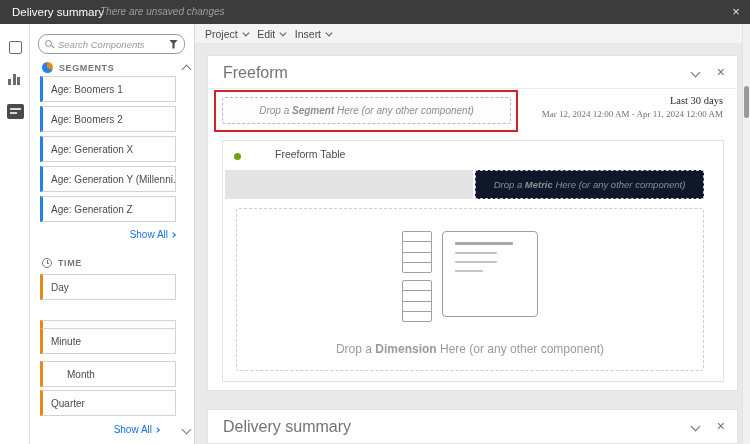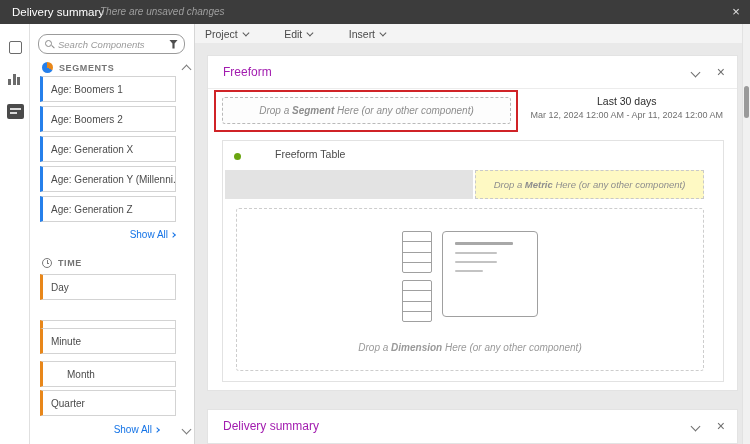--- a/index.html
+++ b/index.html
@@ -6,21 +6,21 @@
   html,body { font-family:"Liberation Sans", sans-serif; background:#fff; }
   .screen { position:relative; width:750px; height:444px; overflow:hidden; background:#fff; }
 
   
   .topbar { position:absolute; left:0; top:0; width:750px; height:24px; background:#3c3c3c; z-index:30; }
   .topbar .title { position:absolute; left:12px; top:0; line-height:24px; font-size:11.5px; color:#ffffff; }
   .topbar .unsaved { position:absolute; left:100px; top:0; line-height:24px; font-size:10px; font-style:italic; color:#9e9e9e; }
   .topbar .close { position:absolute; right:6px; top:0; width:16px; line-height:24px; text-align:center; font-size:13px; color:#e3e3e3; cursor:pointer; }
 
   
-  .menubar { position:absolute; left:195px; top:24px; width:547px; height:19px; background:#f4f4f4; display:flex; align-items:center; padding-left:10px; gap:37px; z-index:5; }
+  .menubar { position:absolute; left:195px; top:24px; width:547px; height:19px; background:#f4f4f4; display:flex; align-items:center; padding-left:10px; gap:10px; z-index:5; }
   .menu-item { display:inline-flex; align-items:center; gap:5px; font-size:10.5px; color:#4a4a4a; cursor:pointer; }
   .chev { display:inline-block; width:4.5px; height:4.5px; border-right:1.2px solid #5c5c5c; border-bottom:1.2px solid #5c5c5c; transform:rotate(45deg) translateY(-1px); }
 
   
   .left-rail { position:absolute; left:0; top:24px; width:30px; height:420px; background:#fff; border-right:1px solid #e0e0e0; z-index:6; }
   .rail-btn { width:30px; height:26px; display:flex; align-items:center; justify-content:center; cursor:pointer; }
   .rail-btn:first-child { margin-top:10px; }
   .rail-btn + .rail-btn { margin-top:6px; }
   .icon-panels { width:13px; height:13px; border:1.5px solid #6b6b6b; border-radius:2px; }
   .icon-viz { width:14px; height:12px; display:flex; align-items:flex-end; gap:1.5px; }
@@ -56,52 +56,52 @@
 
   .chev-up-sm, .chev-down-sm { position:absolute; left:153px; width:7px; height:7px; cursor:pointer; }
   .chev-up-sm { border-left:1.4px solid #7a7a7a; border-top:1.4px solid #7a7a7a; transform:rotate(45deg); }
   .chev-down-sm { border-right:1.4px solid #7a7a7a; border-bottom:1.4px solid #7a7a7a; transform:rotate(45deg); }
 
   
   .canvas { position:absolute; left:195px; top:43px; width:547px; height:401px; background:#e9e9e9; }
 
   .panel { position:absolute; background:#fff; border:1px solid #e3e3e3; }
   .panel-header { position:relative; height:33px; border-bottom:1px solid #ececec; }
-  .panel-title { position:absolute; left:15px; top:0; line-height:33px; font-size:12px; color:#a21caf; }
+  .panel-title { position:absolute; left:15px; top:0; line-height:33px; font-size:16px; color:#737373; }
   .panel-chevron { position:absolute; right:38px; top:13px; width:7px; height:7px; border-right:1.5px solid #6e6e6e; border-bottom:1.5px solid #6e6e6e; transform:rotate(45deg); cursor:pointer; }
   .panel-close { position:absolute; right:12px; top:0; line-height:33px; font-size:14px; color:#6e6e6e; cursor:pointer; }
 
   .freeform { left:12px; top:12px; width:531px; height:336px; }
 
   .annotation-box { position:absolute; left:6px; top:34px; width:304px; height:42px; border:2px solid var(--annotation-red,#d02327); z-index:10; pointer-events:none; }
   .segment-dropzone { position:absolute; left:14px; top:41px; width:289px; height:27px; border:1px dashed #b9b9b9; border-radius:3px; background:#fdfdfd; display:flex; align-items:center; justify-content:center; font-size:10px; font-style:italic; color:#8e8e8e; cursor:pointer; }
   .dz-kw { font-weight:bold; }
 
-  .date-block { position:absolute; right:14px; top:39px; text-align:center; cursor:pointer; }
+  .date-block { position:absolute; right:14px; top:39px; text-align:right; cursor:pointer;font-family:Liberation Serif, serif; }
   .date-label { font-size:10.5px; color:#2c2c2c; }
   .date-range { margin-top:3px; font-size:9px; color:#707070; }
 
   .table-viz { position:absolute; left:14px; top:84px; width:502px; height:242px; border:1px solid #e2e2e2; background:#fff; }
   .viz-dot { position:absolute; left:11px; top:12px; width:7px; height:7px; border-radius:50%; background:var(--freeform-table-dot,#6aa510); }
   .viz-title { position:absolute; left:24px; top:7px; font-size:10.5px; color:#4b4b4b;margin-left:28px; }
   .tbl-header-gray { position:absolute; left:2px; top:29px; width:248px; height:29px; background:#e3e3e3; }
-  .metric-dropzone { position:absolute; left:252px; top:29px; width:229px; height:29px; border:1px dashed #c9c9c9; background:#fef9c3; display:flex; align-items:center; justify-content:center; font-size:9.5px; font-style:italic; color:#8e8e8e; cursor:pointer; }
+  .metric-dropzone { position:absolute; left:252px; top:29px; width:229px; height:29px; border:1px dashed #c9c9c9; background:#0f172a; display:flex; align-items:center; justify-content:center; font-size:9.5px; font-style:italic; color:#8e8e8e; cursor:pointer; }
   .dimension-dropzone { position:absolute; left:13px; top:67px; width:468px; height:163px; border:1px dashed #cdcdcd; border-radius:3px; display:flex; flex-direction:column; align-items:center; cursor:pointer; }
   .illus { margin-top:22px; display:flex; gap:10px; align-items:flex-start; }
   .mini-tables { display:flex; flex-direction:column; gap:7px; }
   .mini-table { width:30px; height:42px; border:1.5px solid #a0a0a0; border-radius:2px; display:flex; flex-direction:column; }
   .mini-table i { flex:1; border-bottom:1px solid #a0a0a0; }
   .mini-table i:last-child { border-bottom:none; }
   .card { width:96px; height:86px; border:1.5px solid #a0a0a0; border-radius:4px; padding:10px 12px; display:flex; flex-direction:column; gap:7px; }
   .card i { display:block; height:3px; background:#c3c3c3; border-radius:1px; }
   .card i:nth-child(1){ width:58px; background:#a8a8a8; }
   .card i:nth-child(2){ width:42px; height:2px; }
   .card i:nth-child(3){ width:42px; height:2px; }
   .card i:nth-child(4){ width:28px; height:2px; }
-  .dim-text { margin-top:20px; font-size:10px; font-style:italic; color:#9a9a9a; }
+  .dim-text { margin-top:20px; font-size:12px; color:#9a9a9a; }
 
   .delivery { left:12px; top:366px; width:531px; height:35px; }
   .delivery .panel-header { border-bottom:none; }
 
   
   .main-scrollbar { position:absolute; right:0; top:24px; width:8px; height:420px; background:#f1f1f1; border-left:1px solid #e2e2e2; z-index:20; }
   .main-scroll-thumb { position:absolute; left:1px; top:62px; width:5px; height:32px; background:#9a9a9a; border-radius:3px; cursor:pointer; }
 </style>
 </head>
 <body>

